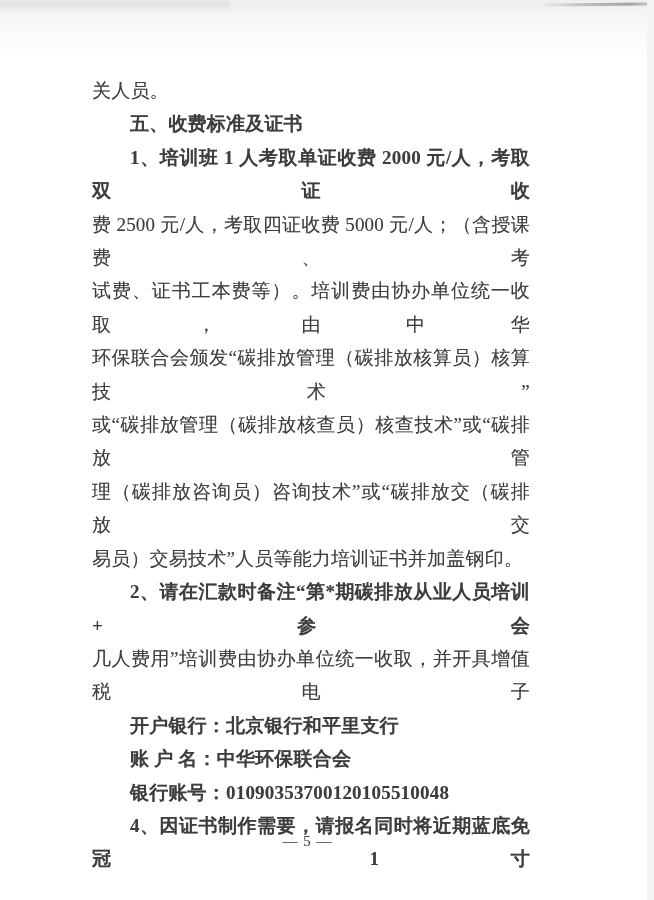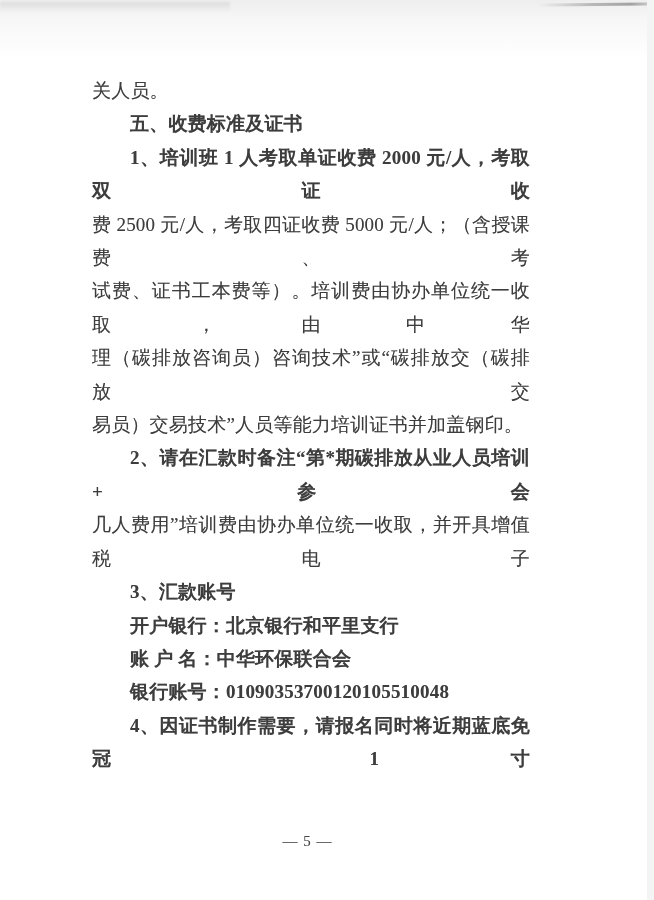--- a/index.html
+++ b/index.html
@@ -65,25 +65,26 @@
   <div class="scan-top"></div>
   <div class="scan-smudge"></div>
   <div class="scan-streak"></div>
 
   <div class="textblock">
     <div class="ln">关人员。</div>
     <div class="ln ind">五、收费标准及证书</div>
     <div class="ln ind jfy">1、培训班 1 人考取单证收费 2000 元/人，考取双证收</div>
     <div class="ln jfy">费 2500 元/人，考取四证收费 5000 元/人；（含授课费、考</div>
     <div class="ln jfy">试费、证书工本费等）。培训费由协办单位统一收取，由中华</div>
+    <div class="ln jfy">环保联合会颁发“碳排放管理（碳排放核算员）核算技术”</div>
+    <div class="ln jfy">或“碳排放管理（碳排放核查员）核查技术”或“碳排放管</div>
     <div class="ln jfy">理（碳排放咨询员）咨询技术”或“碳排放交（碳排放交</div>
     <div class="ln">易员）交易技术”人员等能力培训证书并加盖钢印。</div>
     <div class="ln ind jfy">2、请在汇款时备注“第*期碳排放从业人员培训+参会</div>
     <div class="ln jfy">几人费用”培训费由协办单位统一收取，并开具增值税电子</div>
-    <div class="ln ind">3、汇款账号</div>
     <div class="ln ind">开户银行：北京银行和平里支行</div>
     <div class="ln ind">账 户 名：中华环保联合会</div>
     <div class="ln ind">银行账号：01090353700120105510048</div>
     <div class="ln ind jfy">4、因证书制作需要，请报名同时将近期蓝底免冠 1 寸</div>
 
   </div>
 
   <div class="footer">— 5 —</div>
 
 </div>

